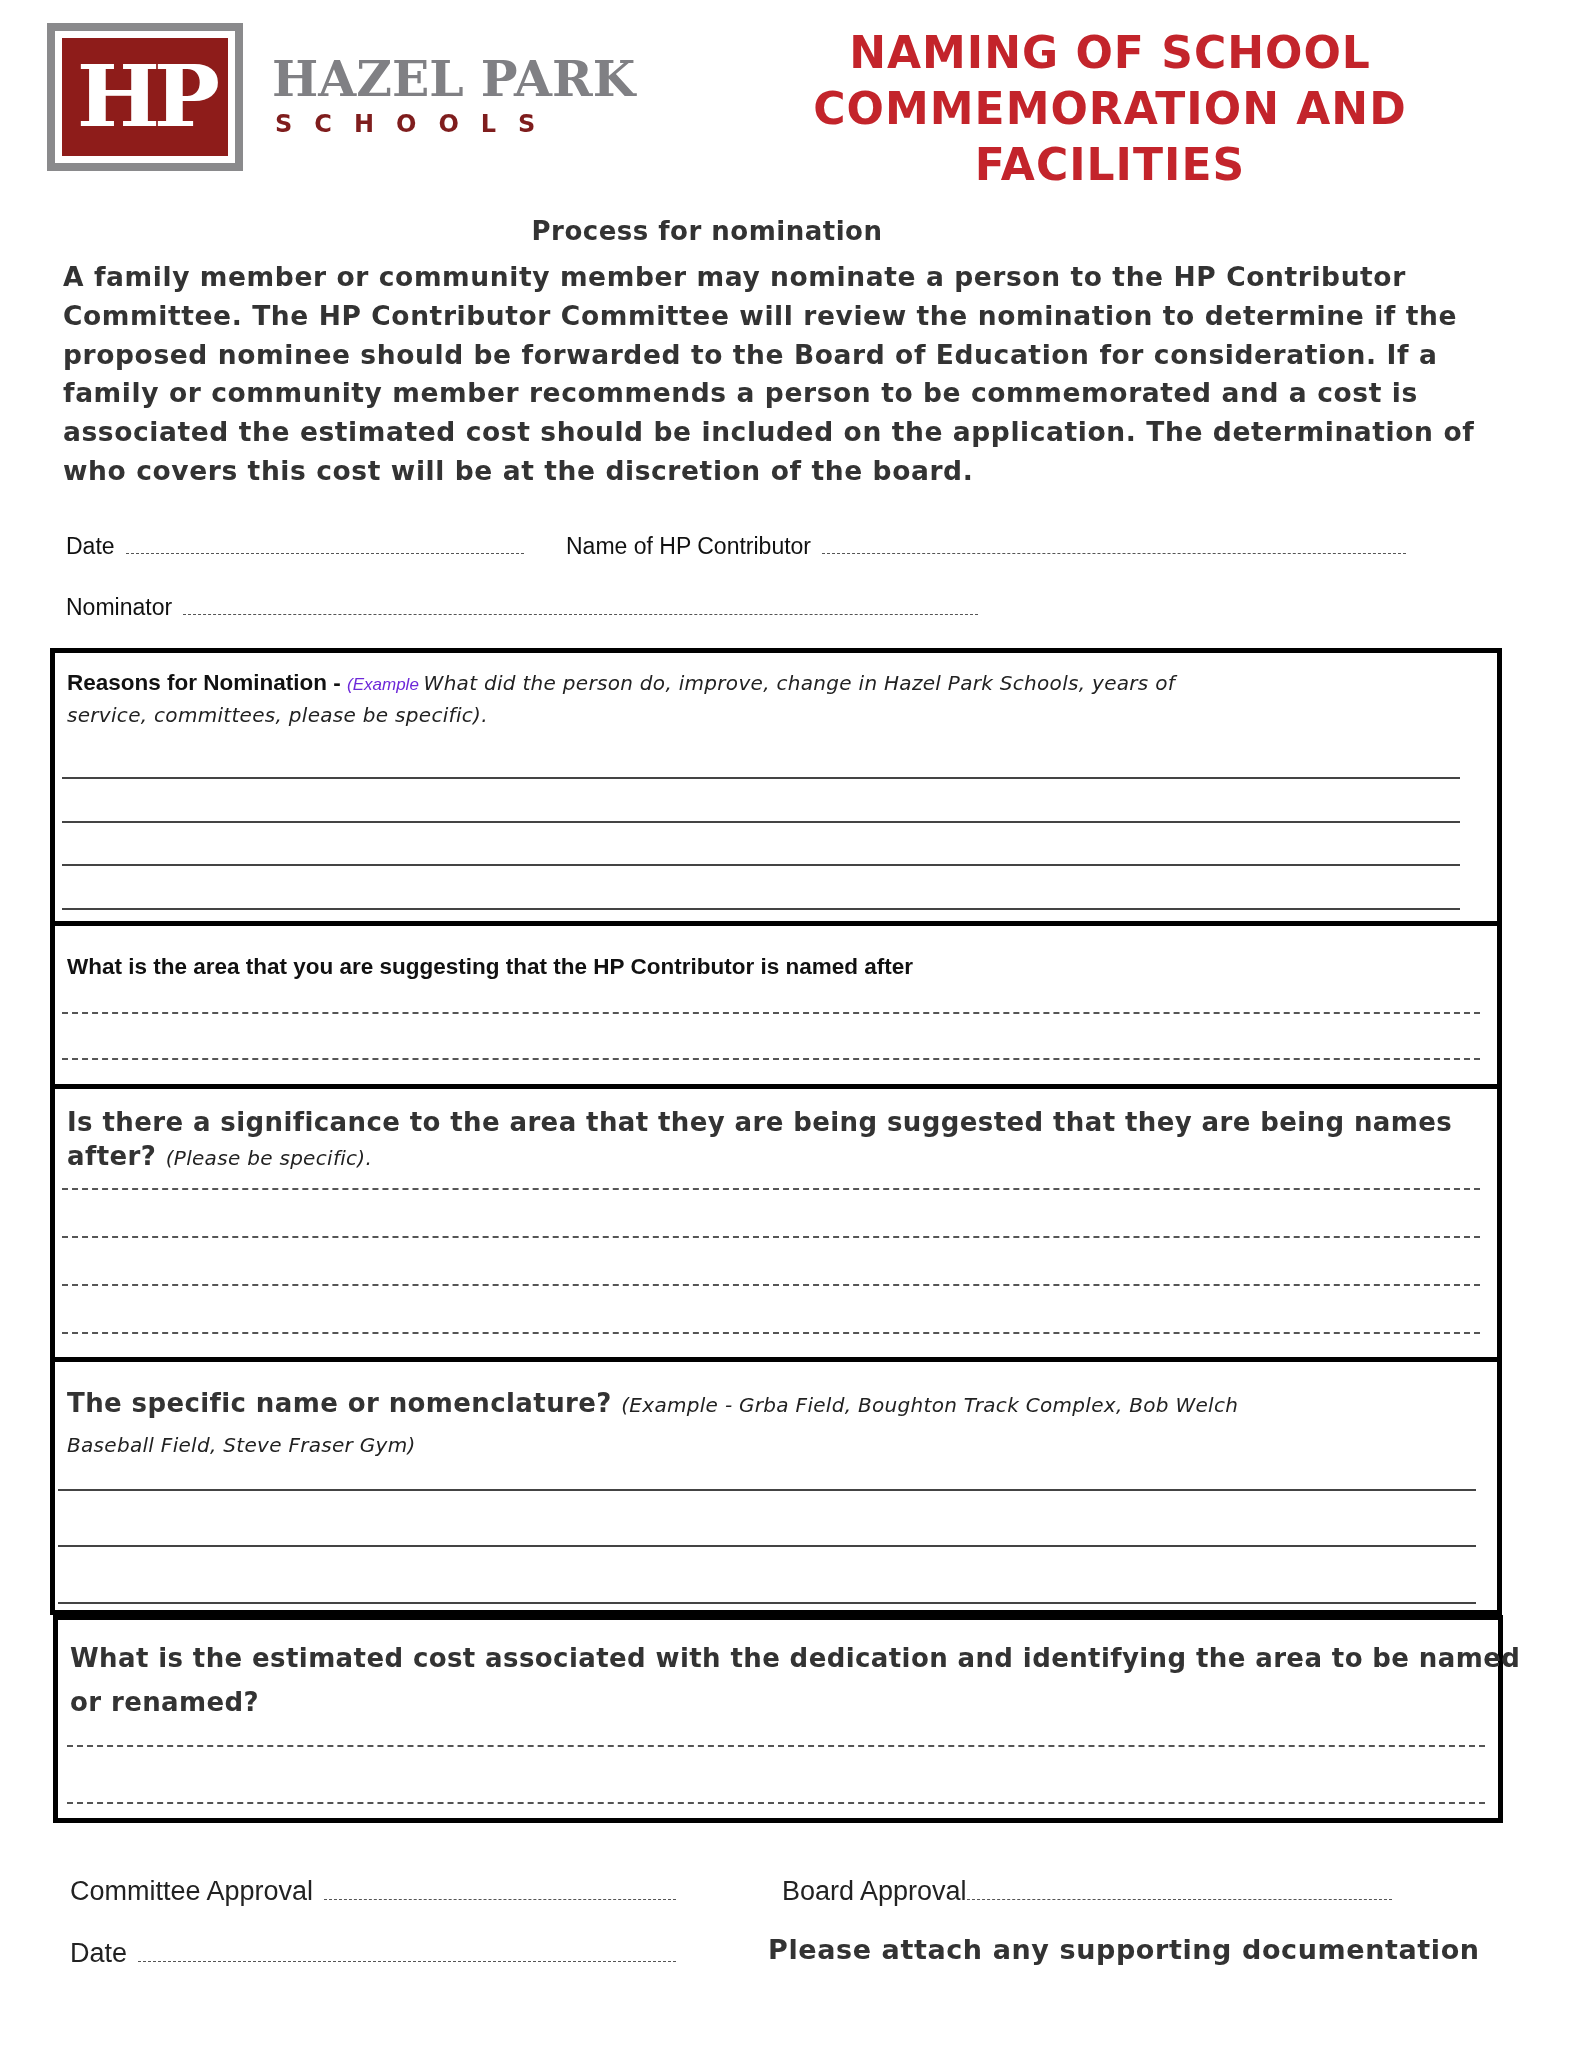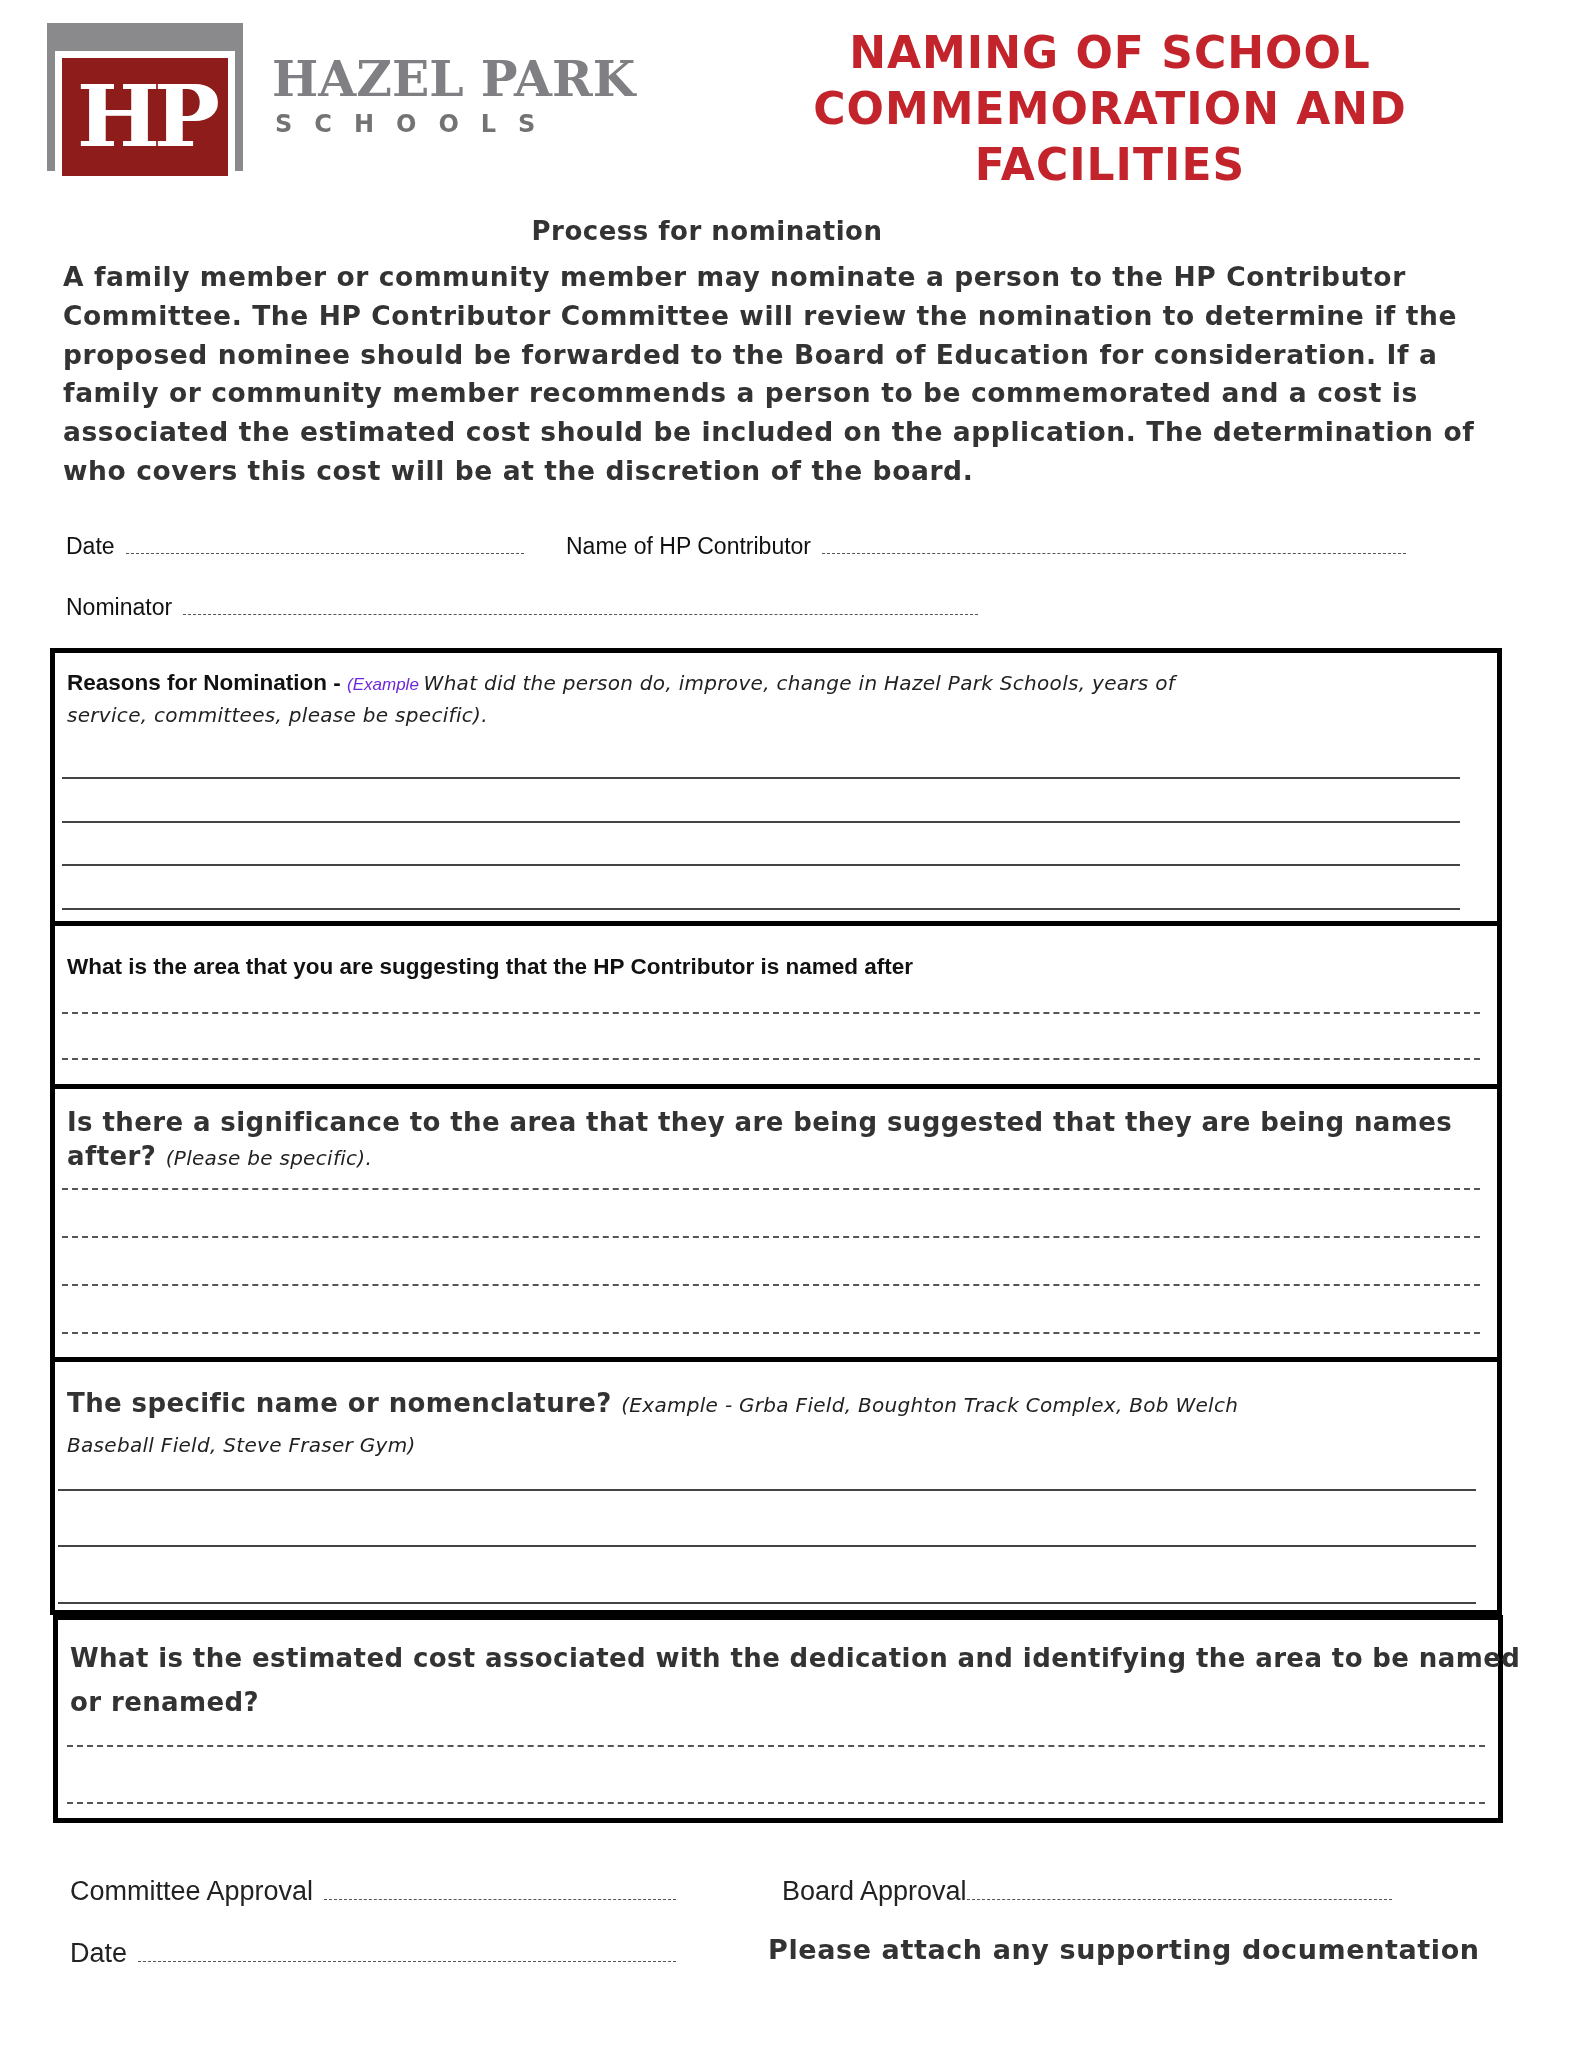--- a/index.html
+++ b/index.html
@@ -1,24 +1,24 @@
 <!DOCTYPE html>
 <html><head>
 <meta charset="utf-8">
 <style>
   html, body { margin:0; padding:0; background:#ffffff; }
   body { width:1582px; height:2047px; position:relative; overflow:hidden; font-family:"DejaVu Sans", sans-serif; color:#333; }
   .abs { position:absolute; }
   
   .logo-frame { left:47px; top:23px; width:196px; height:148px; background:#8a8a8c; box-sizing:border-box; padding:8px; }
-  .logo-inner { width:100%; height:100%; background:#ffffff; padding:7px; box-sizing:border-box;margin-top:20px; }
+  .logo-inner { width:100%; height:100%; background:#ffffff; padding:7px; box-sizing:border-box; }
   .logo-red { width:100%; height:100%; background:#8e1c1a; display:flex; align-items:center; justify-content:center; }
   .logo-hp { font-family:"DejaVu Serif", serif; font-weight:bold; color:#ffffff; font-size:84px; letter-spacing:-6px; line-height:1; transform:scaleX(1.05); }
   .brand-name { left:272px; top:55px; font-family:"DejaVu Serif", serif; font-weight:bold; font-size:48px; color:#808084; letter-spacing:0px; line-height:1; transform:scaleX(1.02); transform-origin:left; }
-  .brand-sub { left:275px; top:112px; font-family:"DejaVu Sans", sans-serif; font-weight:bold; font-size:24px; color:#737373; letter-spacing:22px; line-height:1; }
+  .brand-sub { left:275px; top:112px; font-family:"DejaVu Sans", sans-serif; font-weight:bold; font-size:24px; color:#7f1d1d; letter-spacing:22px; line-height:1; }
   .title-wrap { left:780px; top:25px; width:660px; text-align:center; }
   .title-line { display:block; font-weight:bold; color:#c3242b; font-size:44px; line-height:56px; letter-spacing:1px; white-space:nowrap; }
   
   .process-h { left:0; width:1414px; top:216px; text-align:center; font-weight:bold; font-size:26px; color:#333; letter-spacing:0.5px; }
   .para { left:63px; top:258px; width:1480px; font-weight:bold; font-size:26.5px; line-height:38.8px; color:#333; letter-spacing:0.6px; }
   .para span { display:block; white-space:nowrap; }
   .field-label { font-family:"Liberation Sans", sans-serif; font-size:23px; color:#111; white-space:nowrap; }
   .uline { display:inline-block; border-bottom:1.5px dashed #555; height:18px; vertical-align:baseline; }
   
   .box { position:absolute; border:5px solid #000; box-sizing:border-box; background:#fff; }

